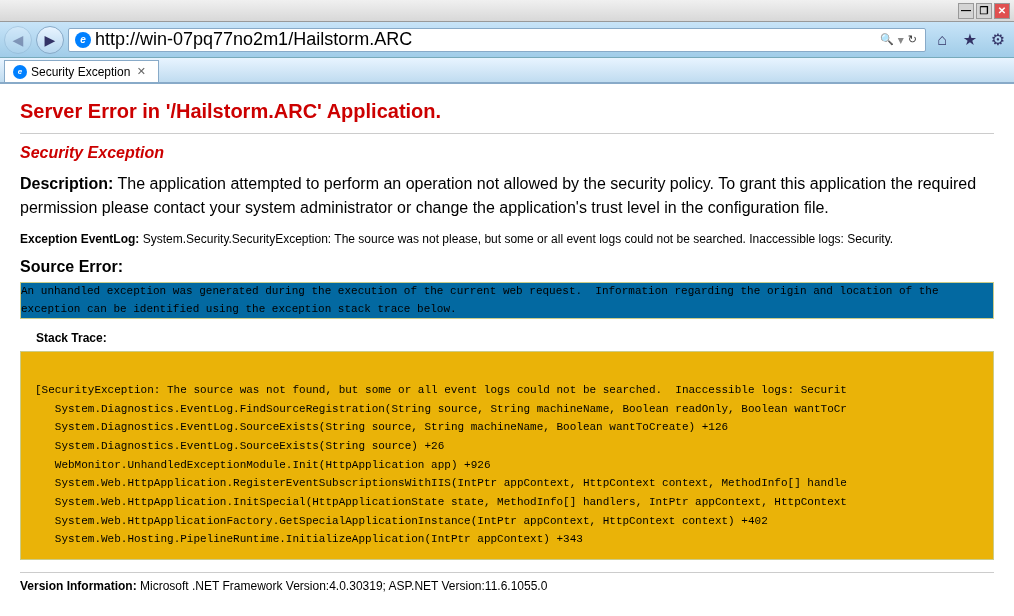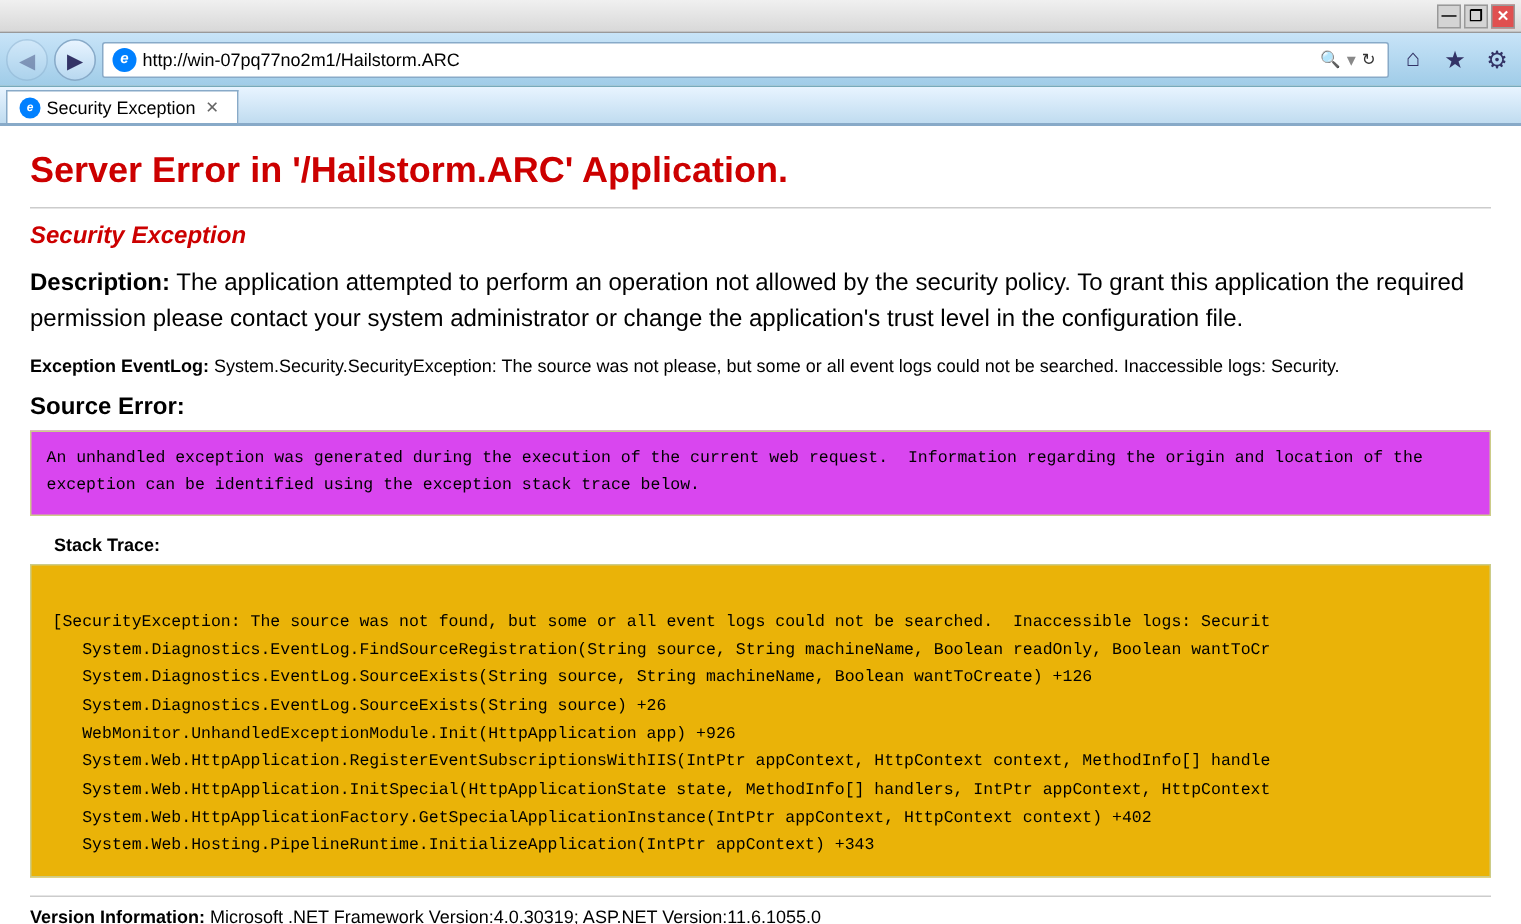--- a/index.html
+++ b/index.html
@@ -64,21 +64,21 @@
       margin-right: 4px;
       font-size: 10px;
       display: flex; align-items: center; justify-content: center;
       color: white; font-weight: bold; font-style: italic;
       flex-shrink: 0;
     }
     .address-input {
       flex: 1;
       border: none;
       outline: none;
-      font-size: 12px;
+      font-size: 18px;
       color: #000;
     }
     .address-actions {
       display: flex; gap: 2px; align-items: center;
     }
     .addr-btn {
       background: none; border: none; cursor: pointer;
       font-size: 11px; color: #333; padding: 0 2px;
     }
     .nav-right {
@@ -134,21 +134,21 @@
       flex: 1;
       overflow-y: auto;
       overflow-x: hidden;
       padding: 16px 20px 16px 20px;
       background: white;
     }
 
     
     .server-error-title {
       color: #cc0000;
-      font-size: 24px;
+      font-size: 20px;
       font-weight: bold;
       margin-bottom: 8px;
       border-bottom: 1px solid #ccc;
       padding-bottom: 10px;
     }
     .exception-type {
       color: #cc0000;
       font-size: 16px;
       font-style: italic;
       font-weight: bold;
@@ -170,23 +170,22 @@
     }
     .exc-details b {
       font-weight: bold;
     }
     .source-error-label {
       font-size: 16px;
       font-weight: bold;
       margin-bottom: 6px;
     }
     .source-error-box {
-      background: #d946ef;
+      background: #0369a1;
       border: 1px solid #cccc88;
-      padding: 10px;
       font-family: 'Courier New', Courier, monospace;
       font-size: 11px;
       line-height: 1.6;
       margin-bottom: 12px;
       white-space: pre-wrap;
       word-break: break-word;
     }
     .stack-trace-label {
       font-size: 12px;
       font-weight: bold;

